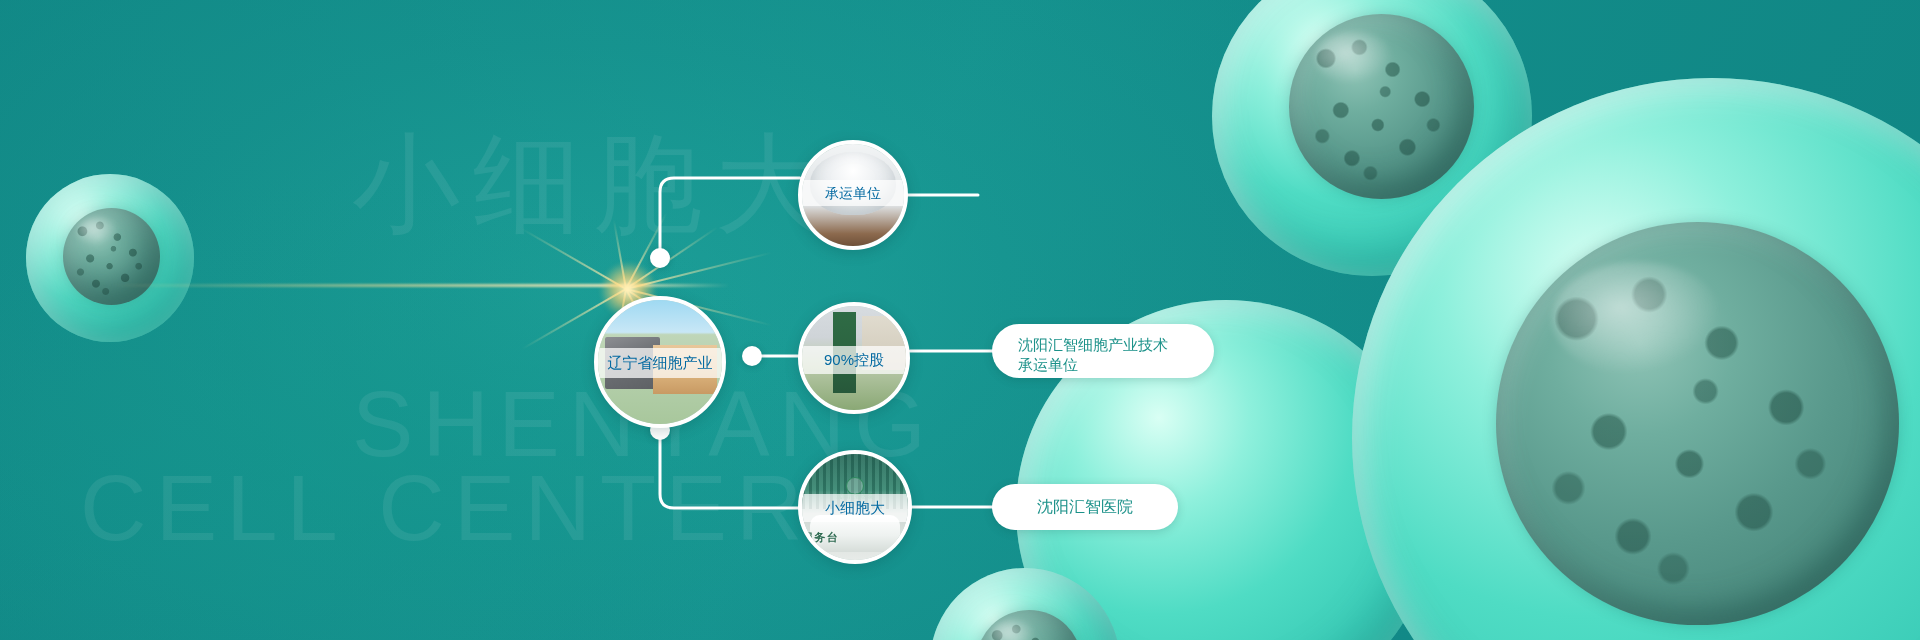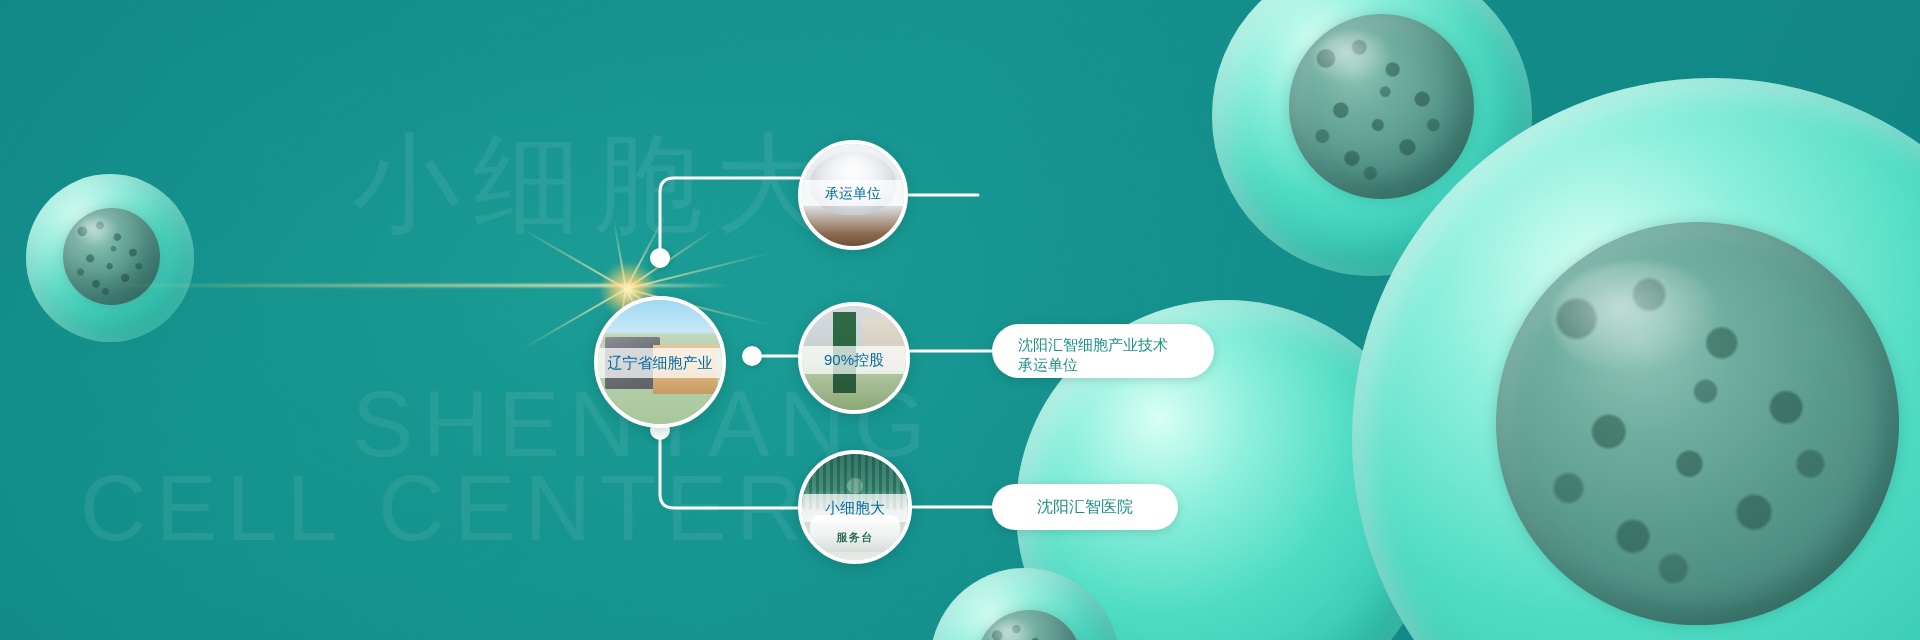--- a/index.html
+++ b/index.html
@@ -227,21 +227,21 @@
     background:repeating-linear-gradient(90deg, rgba(20,70,60,.35) 0 3px, rgba(255,255,255,.05) 3px 7px);
   }
   #node-bot .photo::after{
     content:"";position:absolute;left:8%;top:58%;width:84%;height:34%;
     border-radius:10px 10px 4px 4px;
     background:linear-gradient(180deg,#ffffff 0%,#eef2f0 55%,#d6ddd9 100%);
   }
   #node-bot .caption { top:40px; height:28px; line-height:28px; font-size:15px; }
   #node-bot .subcaption {
     position:absolute; left:0; right:0; top:76px;
-    text-align:center; font-size:11px; font-weight:700;
+    font-size:11px; font-weight:700;
     color:#2f6b52; letter-spacing:.12em;
     text-shadow:0 1px 2px rgba(255,255,255,.6);
   }
   #node-bot .logo-badge{
     position:absolute; left:50%; top:22%; transform:translateX(-50%);
     width:18px; height:18px; border-radius:50%;
     border:1.5px solid #2f8a5e;
     background:rgba(255,255,255,.25);
   }
   #node-bot .logo-text{

